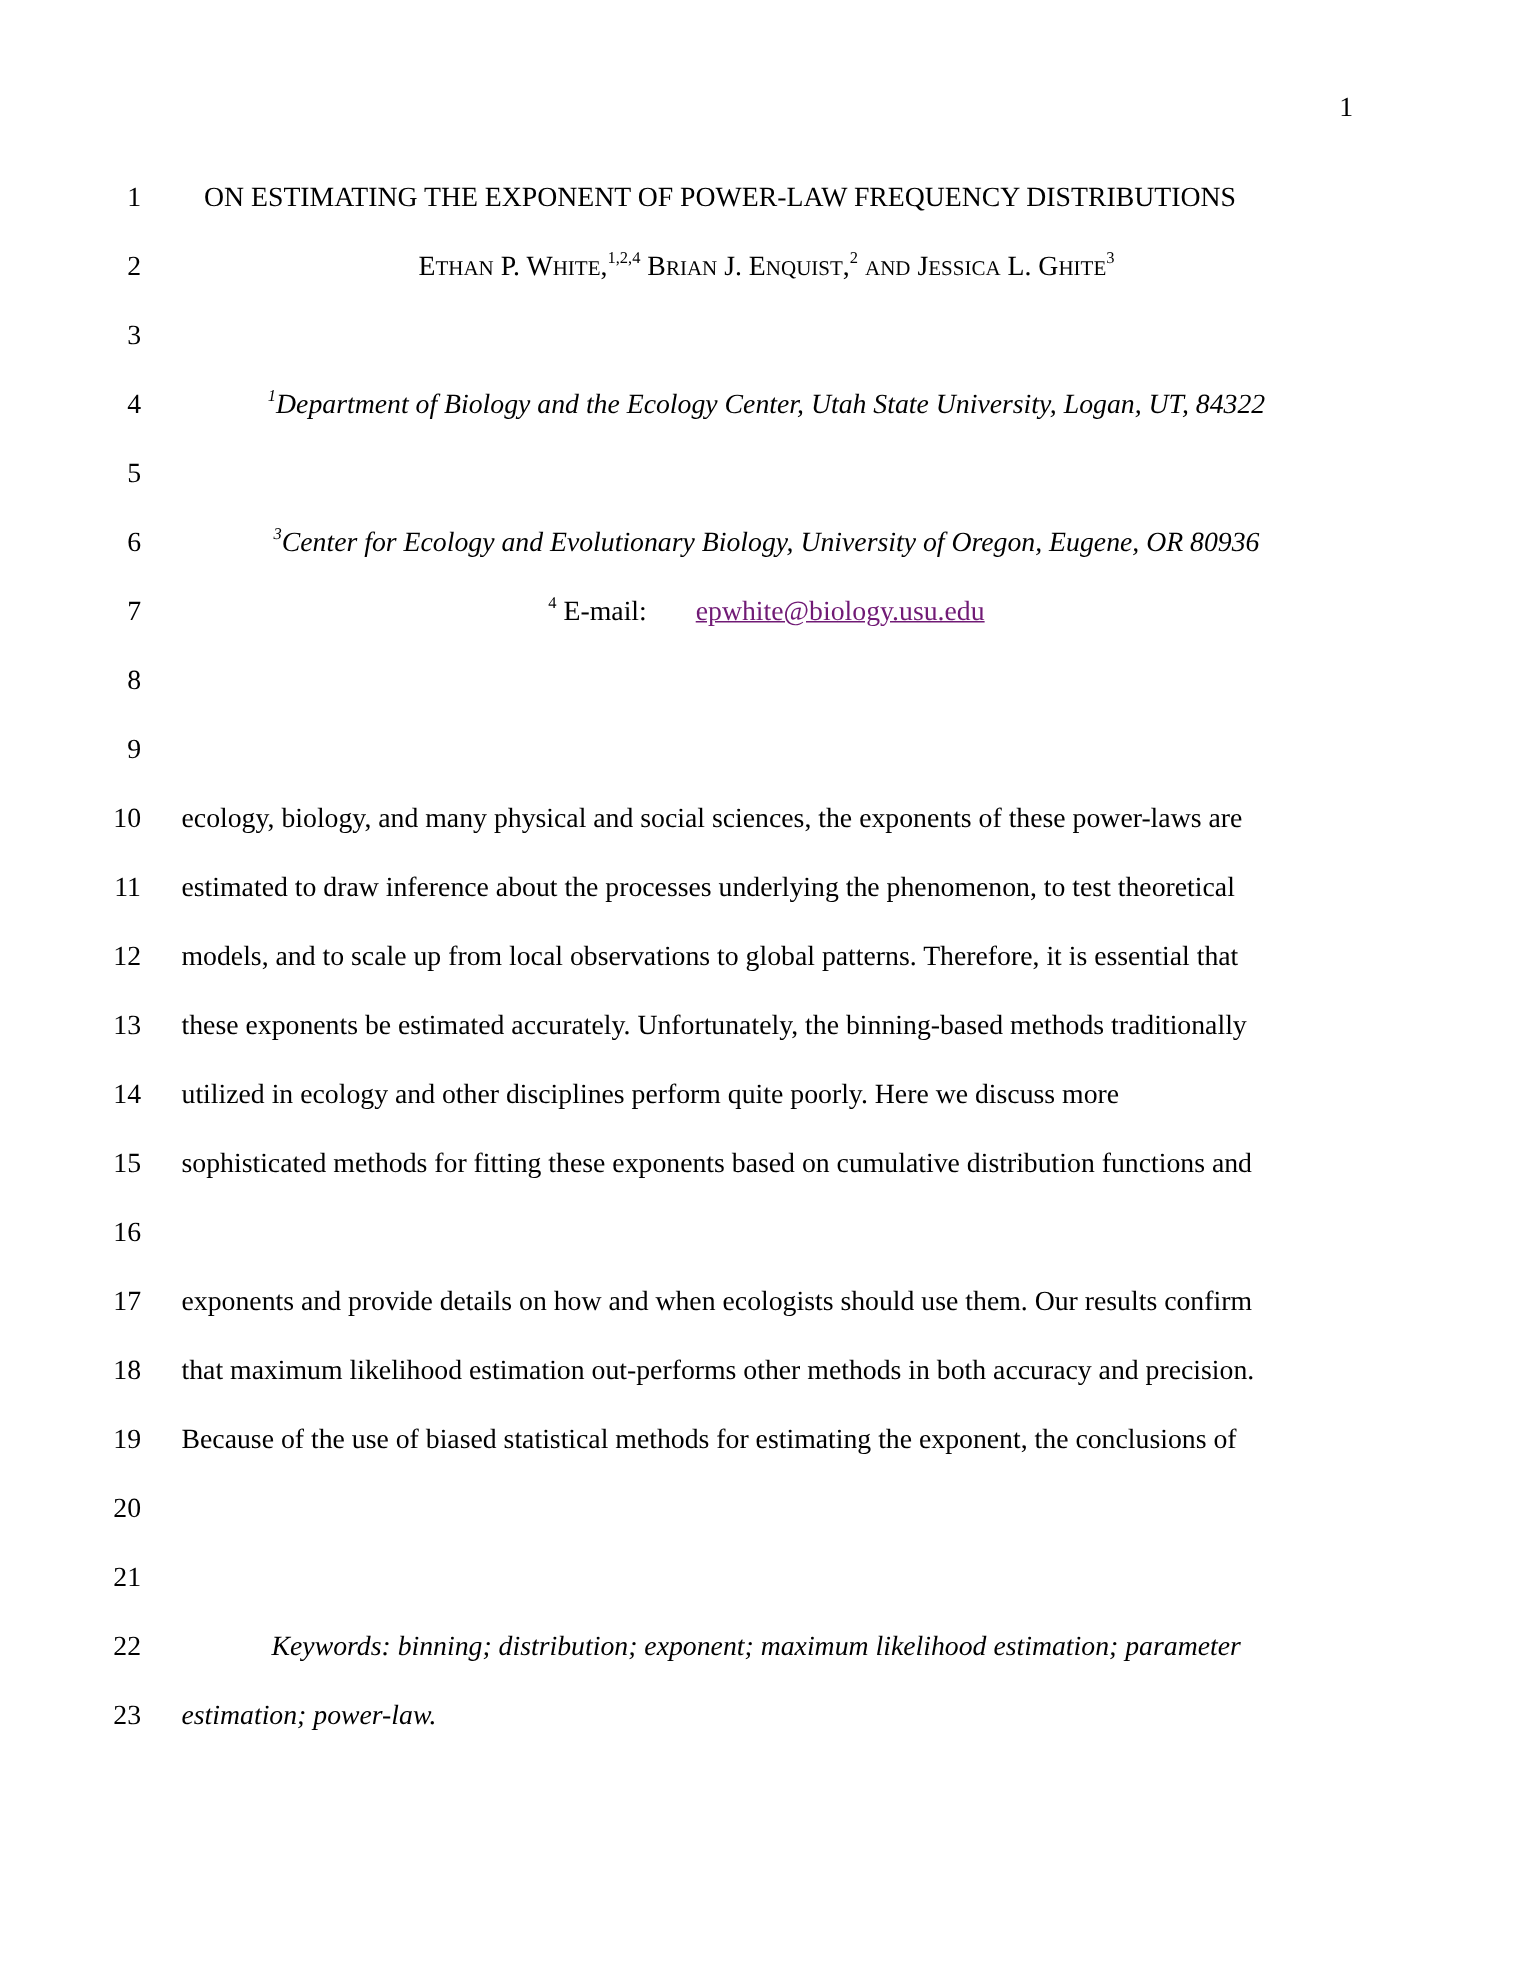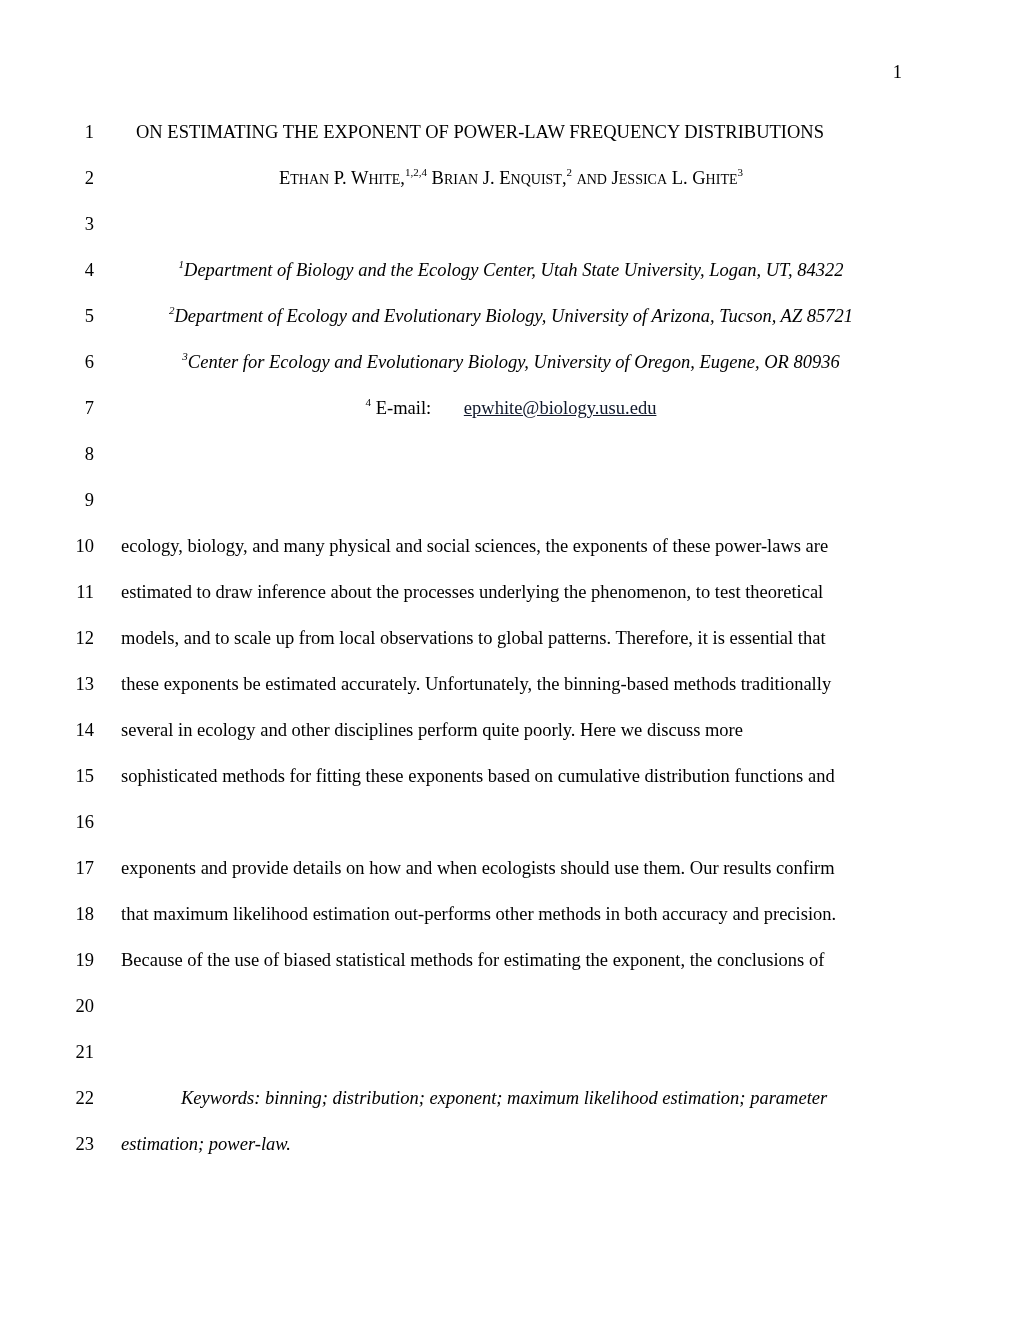--- a/index.html
+++ b/index.html
@@ -40,30 +40,29 @@
 <div class="line" style="top:212px">
   <span class="ln">3</span>
 </div>
 
 <div class="line" style="top:258px">
   <span class="ln">4</span>
   <span class="content center italic"><sup>1</sup><span>Department of Biology and the Ecology Center, Utah State University, Logan, UT, 84322</span></span>
 </div>
 <div class="line" style="top:304px">
   <span class="ln">5</span>
-  <span class="content center italic"><sup>2</sup><span>Department of Ecology and Evolutionary Biology, University of Arizona, Tucson, AZ 85721</span></span>
 </div>
 <div class="line" style="top:350px">
   <span class="ln">6</span>
   <span class="content center italic"><sup>3</sup><span>Center for Ecology and Evolutionary Biology, University of Oregon, Eugene, OR 80936</span></span>
 </div>
 
 <div class="line" style="top:396px">
   <span class="ln">7</span>
-  <span class="content center"><sup>4</sup> <span>E-mail: </span><a class="email" href="mailto:epwhite@biology.usu.edu" style="color: #0f172a; margin-left: 28px;">epwhite@biology.usu.edu</a></span>
+  <span class="content center"><sup>4</sup> <span>E-mail: </span><a class="email" href="mailto:epwhite@biology.usu.edu" style="color: #701a75; margin-left: 28px;">epwhite@biology.usu.edu</a></span>
 </div>
 
 <div class="line" style="top:442px">
   <span class="ln">8</span>
 </div>
 
 <div class="line" style="top:488px">
     <span class="ln">9</span>
   </div>
 <div class="line" style="top:534px">
@@ -77,21 +76,21 @@
 <div class="line" style="top:626px">
     <span class="ln">12</span>
     <span class="content">models, and to scale up from local observations to global patterns. Therefore, it is essential that</span>
   </div>
 <div class="line" style="top:672px">
     <span class="ln">13</span>
     <span class="content">these exponents be estimated accurately. Unfortunately, the binning-based methods traditionally</span>
   </div>
 <div class="line" style="top:718px">
     <span class="ln">14</span>
-    <span class="content">several in ecology and other disciplines perform quite poorly. Here we discuss more</span>
+    <span class="content">utilized in ecology and other disciplines perform quite poorly. Here we discuss more</span>
   </div>
 <div class="line" style="top:764px">
     <span class="ln">15</span>
     <span class="content">sophisticated methods for fitting these exponents based on cumulative distribution functions and</span>
   </div>
 <div class="line" style="top:810px">
     <span class="ln">16</span>
   </div>
 <div class="line" style="top:856px">
     <span class="ln">17</span>

